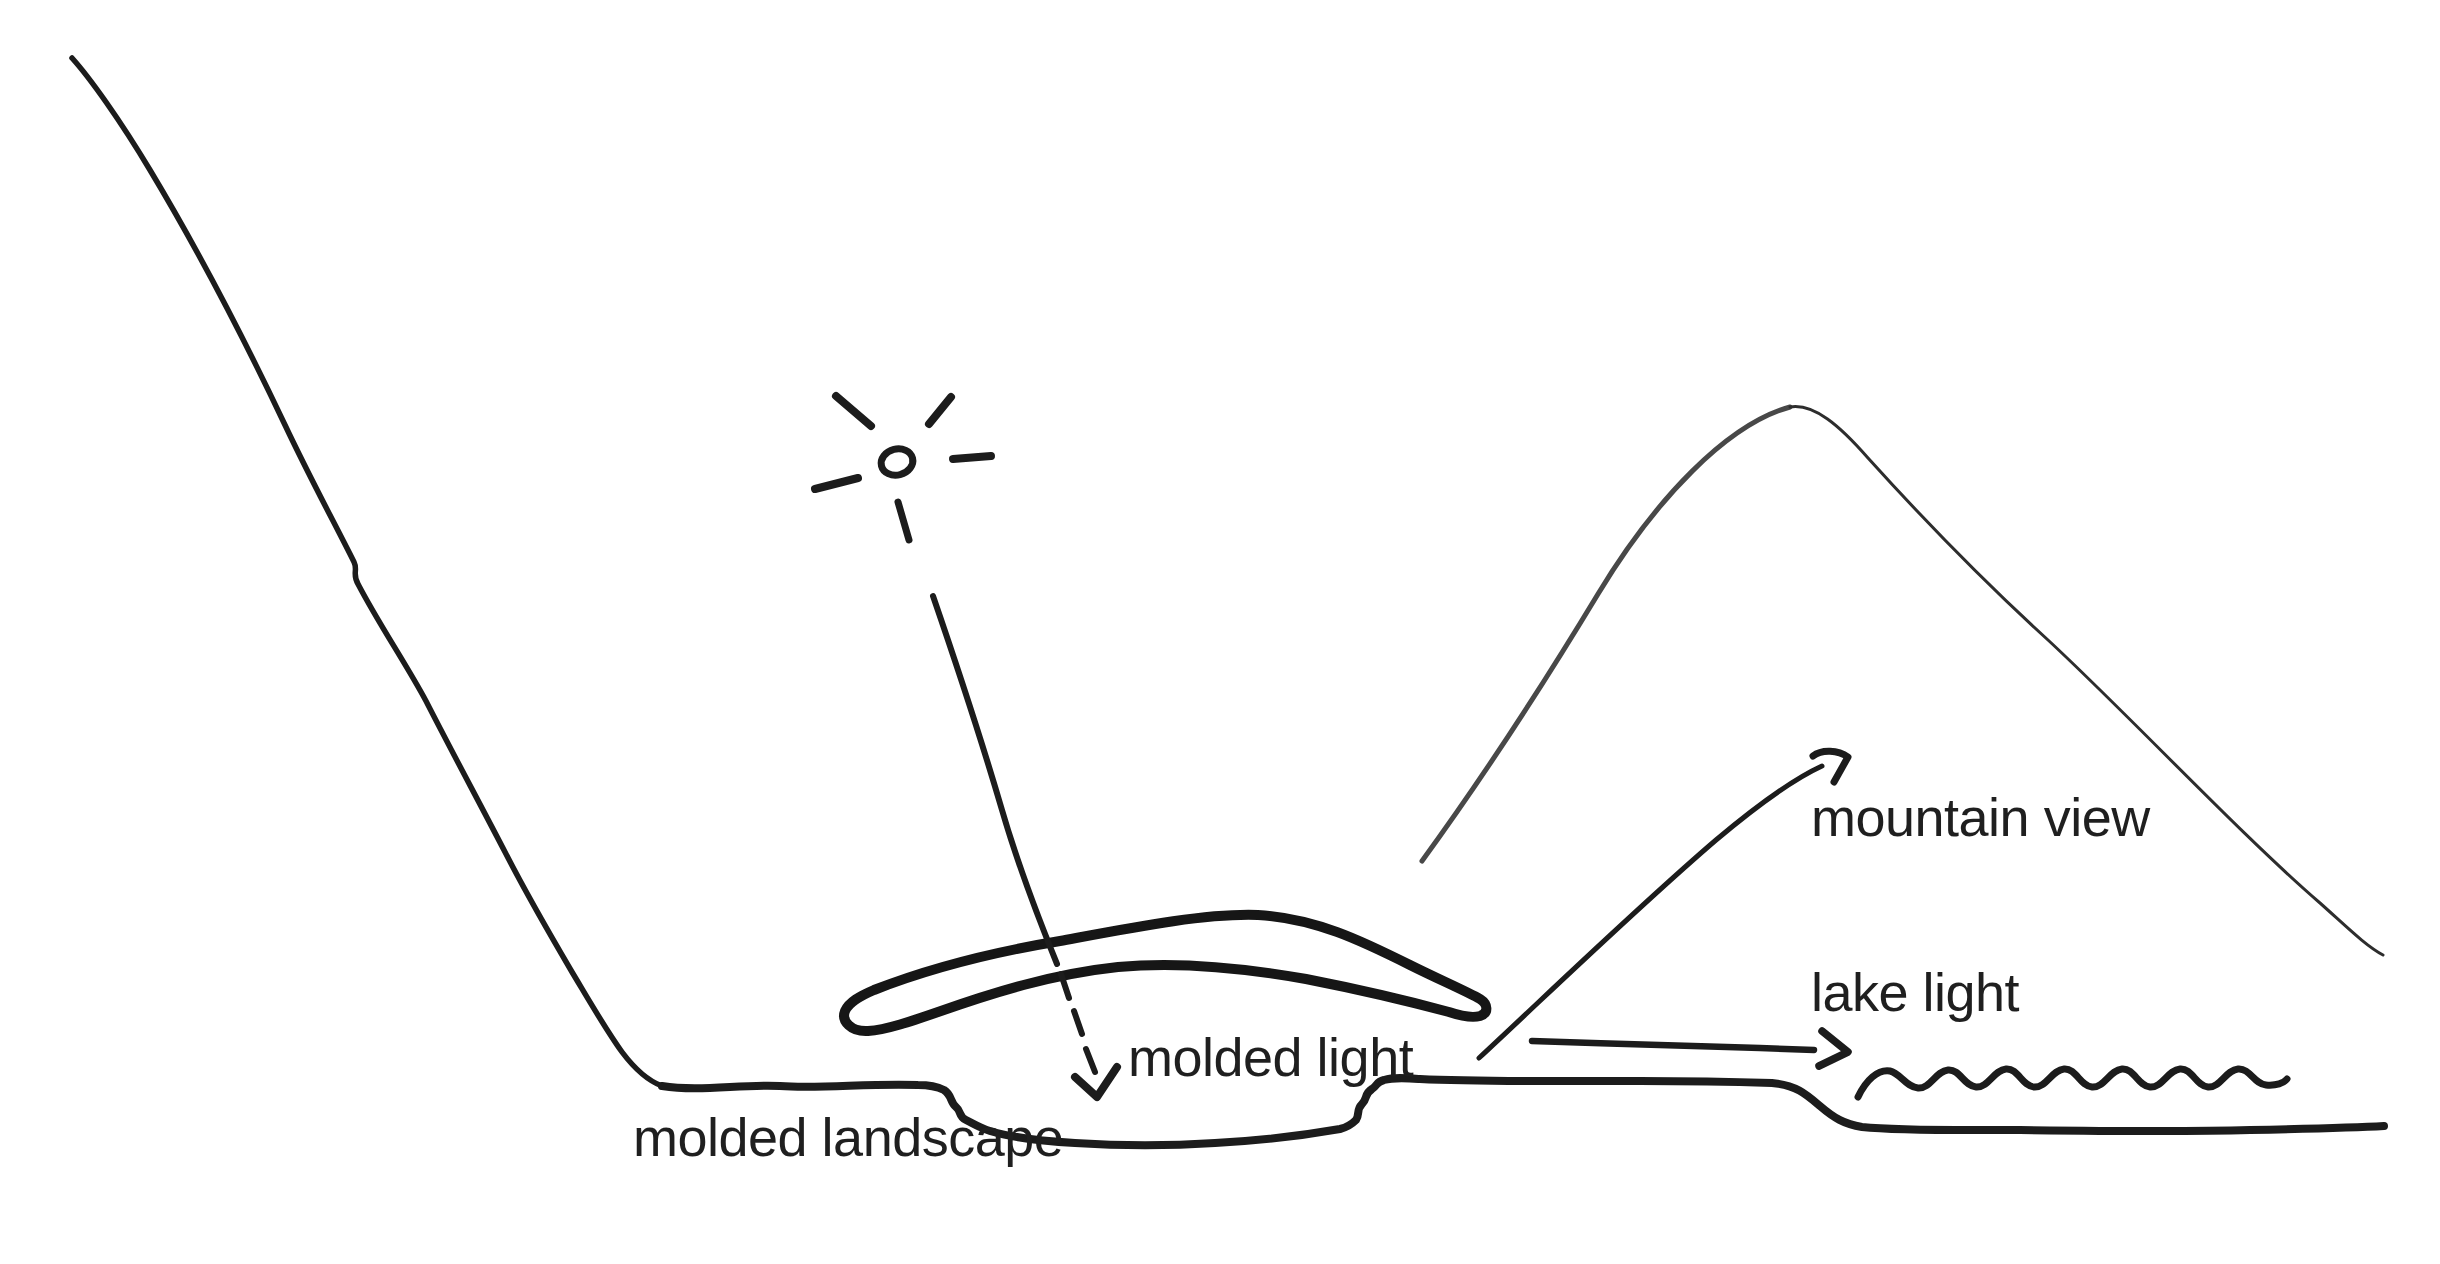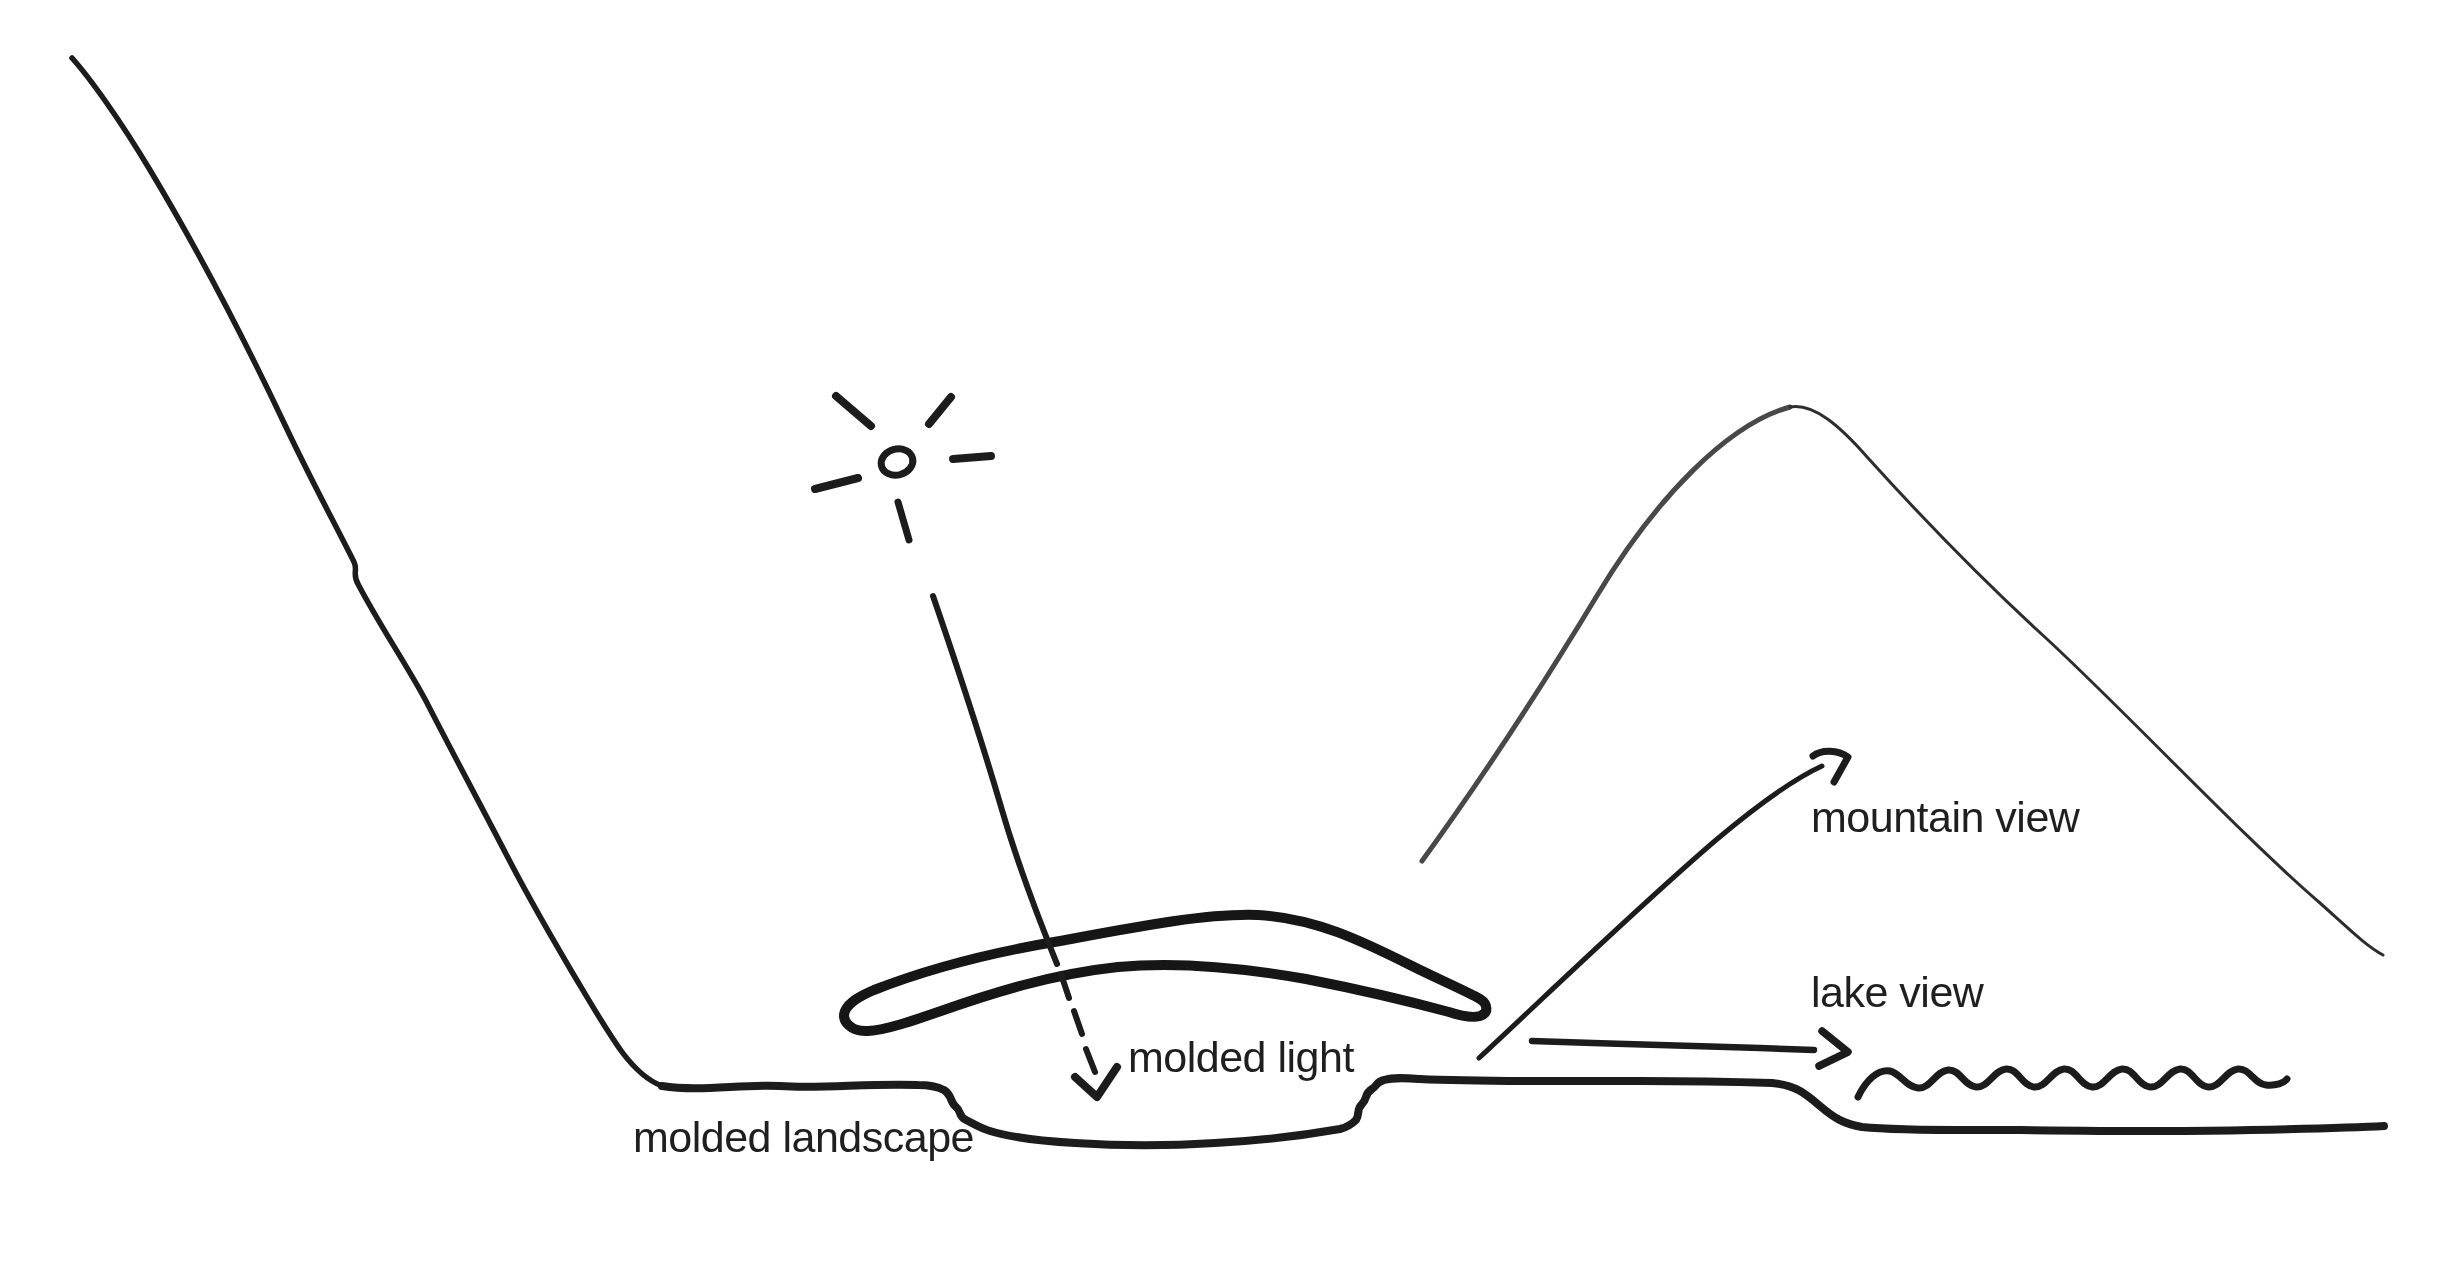--- a/index.html
+++ b/index.html
@@ -17,21 +17,21 @@
   }
   .sketch-svg {
     position: absolute;
     left: 0;
     top: 0;
     width: 2440px;
     height: 1264px;
   }
   .sketch-label {
     position: absolute;
-    font-size: 43px;
+    font-size: 54px;
     line-height: 43px;
     letter-spacing: -0.5px;
     color: #1f1f1f;
     white-space: nowrap;
     user-select: none;
   }
   .label-natural-light    { left: 1128px; top: 1036px; }
   .label-mountain-view    { left: 1811px; top: 796px;  }
   .label-lake-view        { left: 1811px; top: 971px;  }
   .label-molded-landscape { left: 633px;  top: 1116px; }
@@ -149,17 +149,17 @@
          C 2192 1068, 2196 1086, 2208 1087
          C 2220 1088, 2226 1070, 2238 1069
          C 2250 1068, 2254 1084, 2266 1085
          C 2276 1086, 2284 1083, 2287 1079" stroke="#1c1c1c" stroke-width="7" stroke-linecap="round" stroke-linejoin="round"></path>
   </svg>
 
   <div class="sketch-label label-natural-light">molded light</div>
 
   <div class="sketch-label label-mountain-view">mountain view</div>
 
-  <div class="sketch-label label-lake-view">lake view</div>
+  <div class="sketch-label label-lake-view">lake light</div>
 
   <div class="sketch-label label-molded-landscape">molded landscape</div>
 
 </div>
 
 </body></html>

